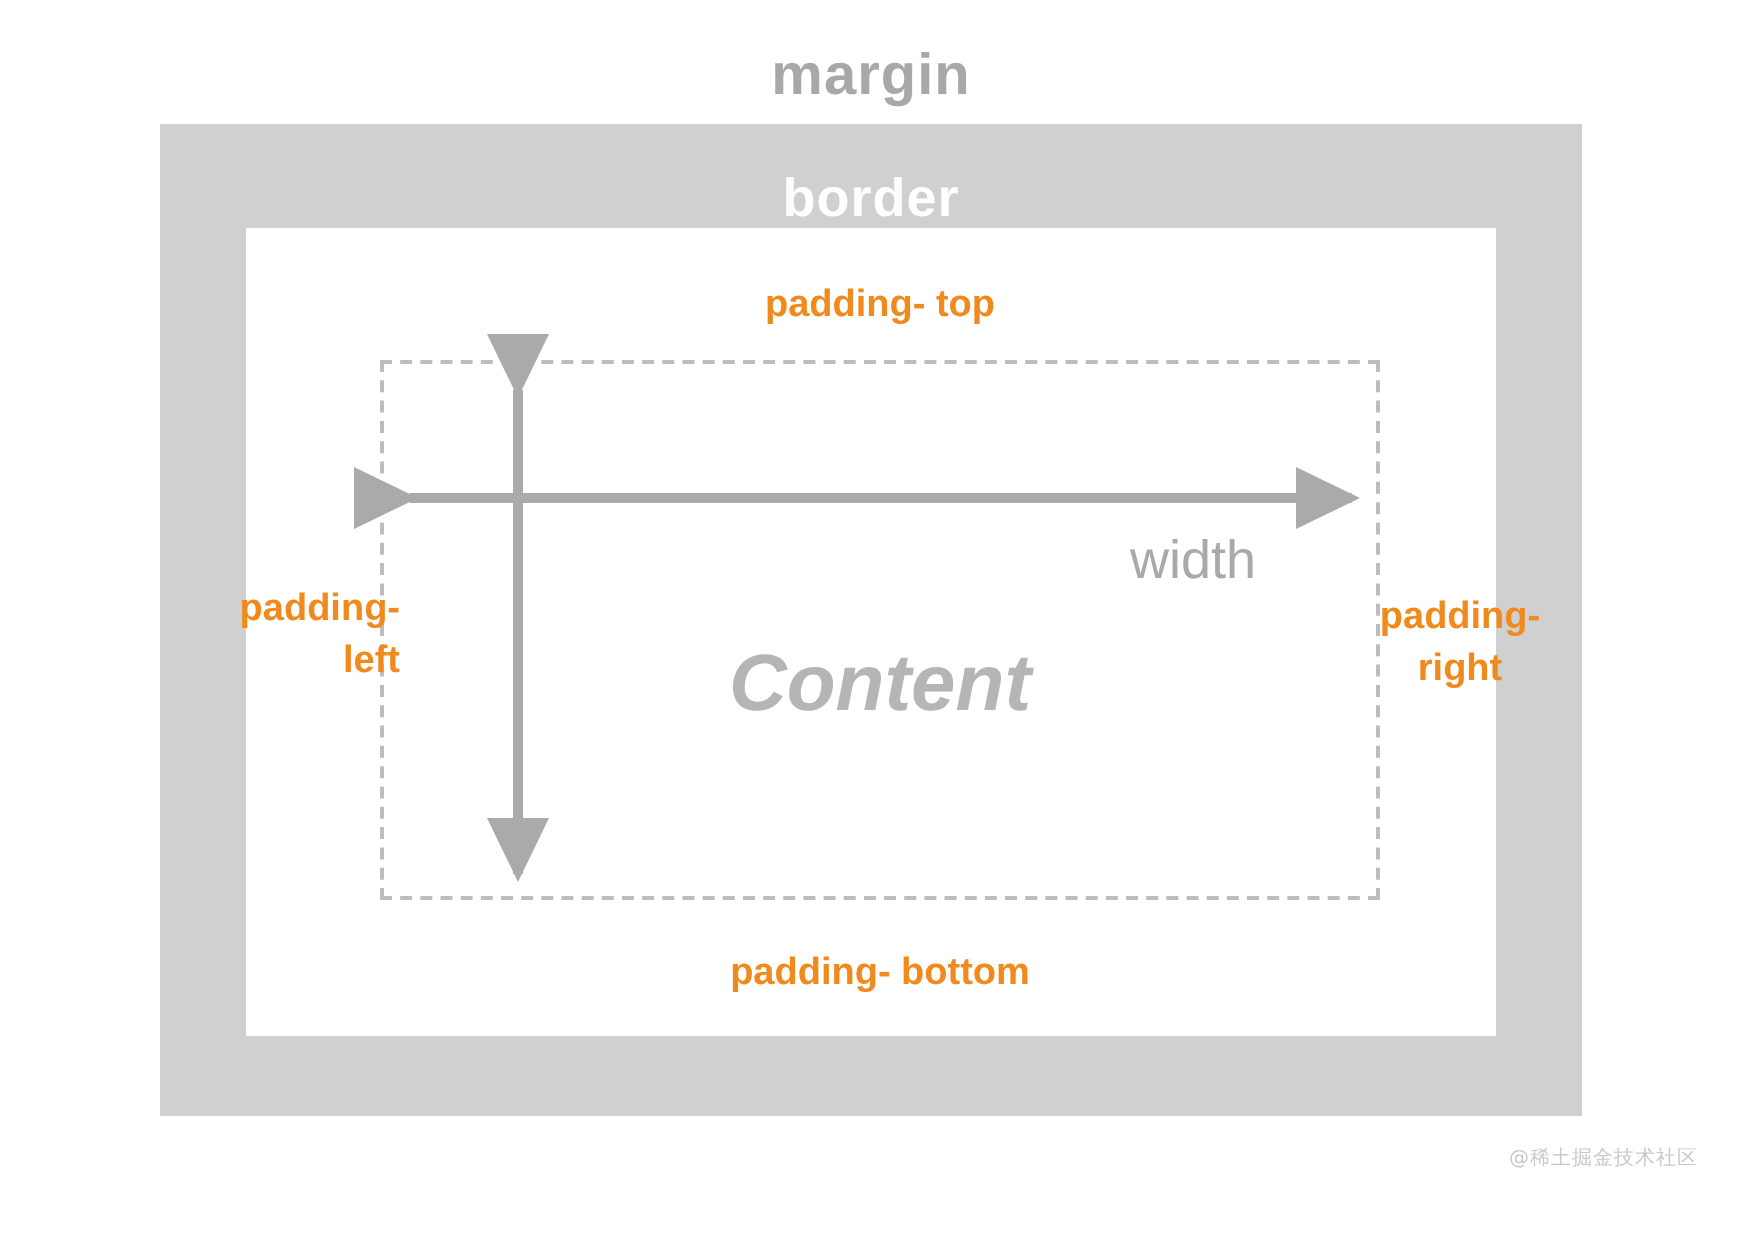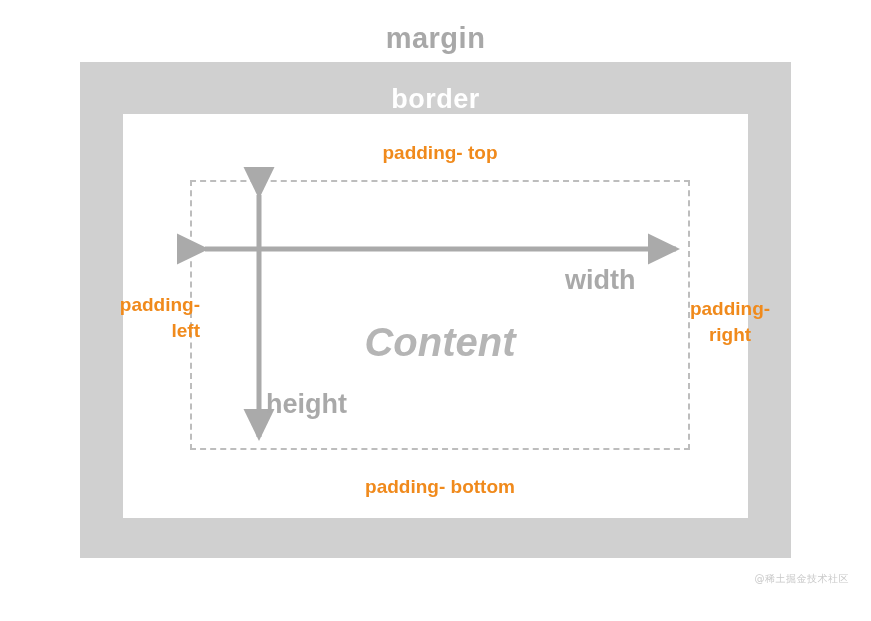--- a/index.html
+++ b/index.html
@@ -115,21 +115,21 @@
     font-size: 40px;
     font-weight: bold;
     font-style: italic;
     color: #b5b5b5;
   }
   .width-word {
     position: absolute;
     left: 565px;
     top: 265px;
     font-size: 27px;
-    font-weight: bold;
+    font-weight: normal;
     color: #a9a9a9;
   }
   .height-word {
     position: absolute;
     left: 266px;
     top: 389px;
     font-size: 27px;
     font-weight: bold;
     color: #a9a9a9;
   }
@@ -189,21 +189,20 @@
       <line x1="205" y1="249" x2="676" y2="249" stroke="#aaaaaa" stroke-width="5" marker-start="url(#ah-l)" marker-end="url(#ah-r)"></line>
     </g>
 
     <g>
       <line x1="259" y1="195" x2="259" y2="437" stroke="#aaaaaa" stroke-width="5" marker-start="url(#ah-u)" marker-end="url(#ah-d)"></line>
     </g>
   </svg>
 
   <div class="content-word">Content</div>
   <div class="width-word">width</div>
-  <div class="height-word">height</div>
 
   <div class="lbl-orange pad-top">padding- top</div>
   <div class="lbl-orange pad-bottom">padding- bottom</div>
   <div class="lbl-orange pad-left">padding-
 left</div>
   <div class="lbl-orange pad-right">padding-
 right</div>
 
   <div class="watermark">@稀土掘金技术社区</div>
 

